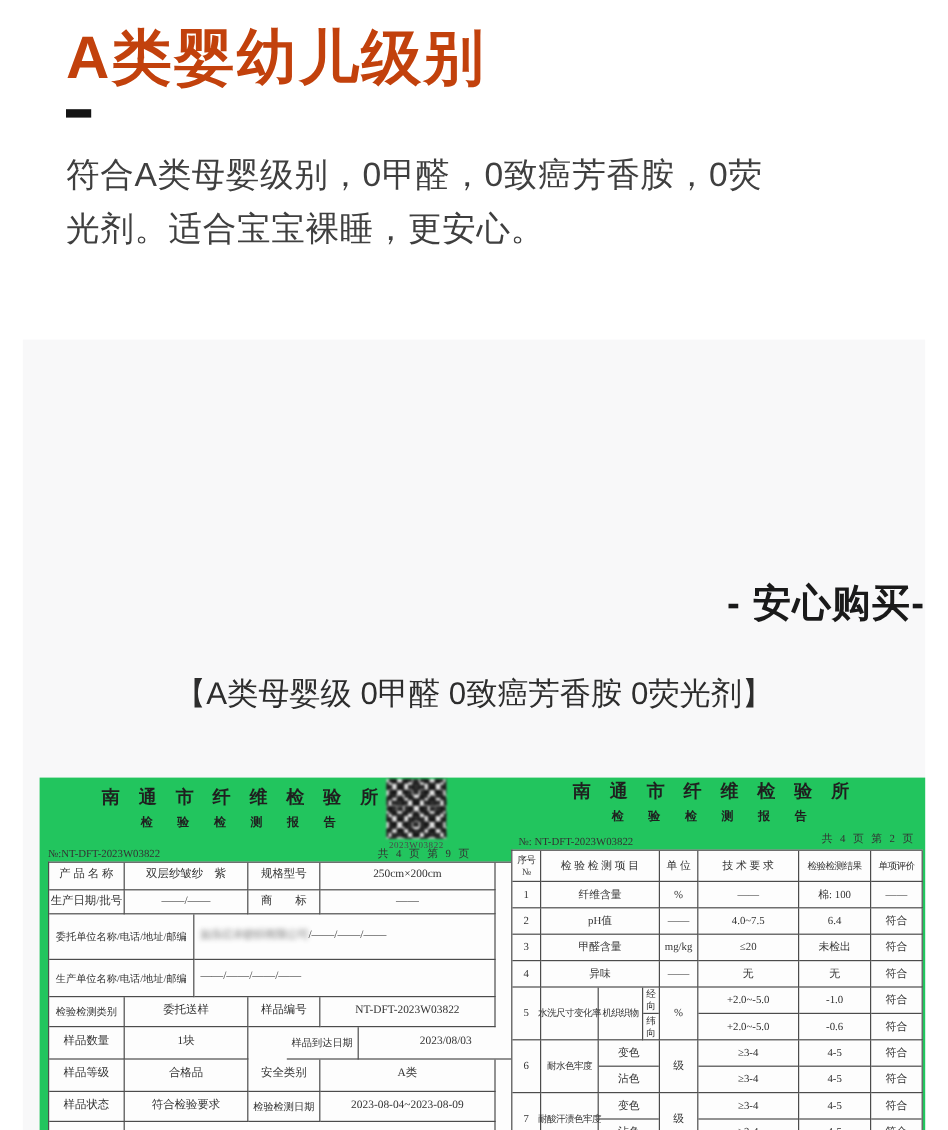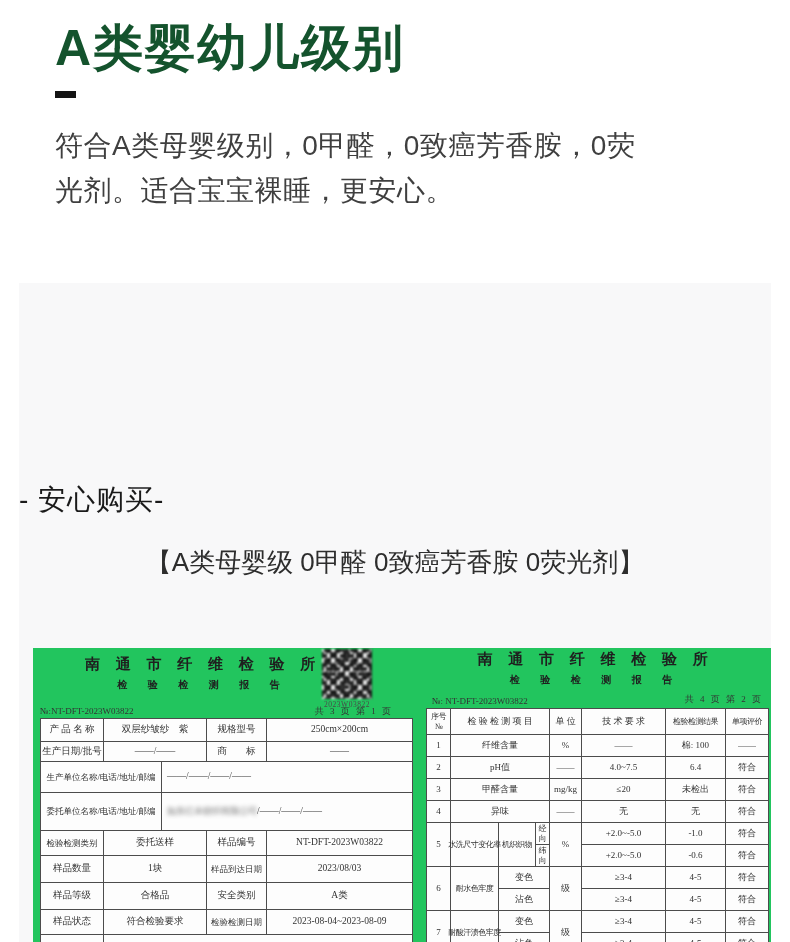--- a/index.html
+++ b/index.html
@@ -5,39 +5,39 @@
   html,body{margin:0;padding:0;}
   body{
     width:790px;height:942px;overflow:hidden;position:relative;
     background:#ffffff;
     font-family:"Liberation Sans","DejaVu Sans",sans-serif;
     color:#222;
   }
   
   .hero{position:absolute;left:55px;top:20px;}
   .hero h1{
-    margin:0;font-size:50px;font-weight:800;color:#14532d;
+    margin:0;font-size:50px;font-weight:800;color:#c2410c;
     letter-spacing:2px;line-height:1.15;
   }
   .hero .dash{width:21px;height:7px;background:#141414;margin-top:13px;}
   .hero p{
     margin:25px 0 0 0;width:592px;font-size:28px;line-height:1.62;
     color:#3f3f3f;letter-spacing:.5px;word-break:break-all;
   }
   
   .panel{
     position:absolute;left:19px;top:283px;width:752px;height:659px;
     background:#f8f8f9;
   }
   .buy-title{
-    position:absolute;top:198px;left:0;width:100%;text-align:left;
-    font-size:28px;font-weight:400;color:#1a1a1a;letter-spacing:1px;
+    position:absolute;top:198px;left:0;width:100%;text-align:right;
+    font-size:32px;font-weight:700;color:#1a1a1a;letter-spacing:1px;
   }
   .buy-sub{
-    position:absolute;top:262px;left:0;width:100%;text-align:center;
+    position:absolute;top:278px;left:0;width:100%;text-align:center;
     font-size:26px;font-weight:500;color:#2d2d2d;
   }
   
   .docs{
     position:absolute;left:14px;top:365px;width:738px;height:294px;
     background:#22c55e;overflow:hidden;
     font-family:"Liberation Serif","DejaVu Serif",serif;color:#2e2e2e;
   }
   .doc{position:absolute;top:0;height:100%;}
   .doc-left{left:0;width:387px;}
@@ -114,52 +114,52 @@
   <div class="buy-sub">【A类母婴级 0甲醛 0致癌芳香胺 0荧光剂】</div>
 
   <div class="docs">
 
     <div class="doc doc-left">
       <div class="org-title">南 通 市 纤 维 检 验 所</div>
       <div class="doc-type">检 验 检 测 报 告</div>
       <div class="qr"></div>
       <div class="qr-label">2023W03822</div>
       <div class="meta report-no">№:NT-DFT-2023W03822</div>
-      <div class="meta page-info">共 3 页 第 1 页</div>
+      <div class="meta page-info">共 4 页 第 9 页</div>
       <div class="rpt-table">
           <div class="t-row" style="height: 23px;">
             <div class="t-cell" style="width: 63px; height: 23px;">产 品 名 称</div>
             <div class="t-cell" style="width: 103px; height: 23px;">双层纱皱纱　紫</div>
             <div class="t-cell" style="width: 60px; height: 23px;">规格型号</div>
             <div class="t-cell" style="width: 146px; height: 23px;">250cm×200cm</div>
           </div>
           <div class="t-row" style="height: 20px;">
             <div class="t-cell" style="width: 63px; height: 20px;">生产日期/批号</div>
             <div class="t-cell" style="width: 103px; height: 20px;">——/——</div>
             <div class="t-cell" style="width: 60px; height: 20px;">商　　标</div>
             <div class="t-cell" style="width: 146px; height: 20px;">——</div>
           </div>
+          <div class="t-row" style="height: 38px;">
+            <div class="t-cell lbl" style="width: 121px; height: 38px;">委托单位名称/电话/地址/邮编</div>
+            <div class="t-cell left" style="width: 251px; height: 38px;"><span class="redacted">如东亿丰纺织有限公司</span>/——/——/——</div>
+          </div>
           <div class="t-row" style="height: 31px;">
             <div class="t-cell lbl" style="width: 121px; height: 31px;">生产单位名称/电话/地址/邮编</div>
             <div class="t-cell left" style="width: 251px; height: 31px;">——/——/——/——</div>
-          </div>
-          <div class="t-row" style="height: 38px;">
-            <div class="t-cell lbl" style="width: 121px; height: 38px;">委托单位名称/电话/地址/邮编</div>
-            <div class="t-cell left" style="width: 251px; height: 38px;"><span class="redacted">如东亿丰纺织有限公司</span>/——/——/——</div>
           </div>
           <div class="t-row" style="height: 25px;">
             <div class="t-cell lbl" style="width: 63px; height: 25px;">检验检测类别</div>
             <div class="t-cell" style="width: 103px; height: 25px;">委托送样</div>
             <div class="t-cell" style="width: 60px; height: 25px;">样品编号</div>
             <div class="t-cell" style="width: 146px; height: 25px;">NT-DFT-2023W03822</div>
           </div>
           <div class="t-row" style="height: 27px;">
             <div class="t-cell" style="width: 63px; height: 27px;">样品数量</div>
             <div class="t-cell" style="width: 103px; height: 27px;">1块</div>
-            <div class="t-cell lbl" style="width: 60px; height: 27px;">样品到达日期</div>
+            <div class="t-cell lbl" style="width: 60px; height: 27px; margin-left: 32px;">样品到达日期</div>
             <div class="t-cell" style="width: 146px; height: 27px;">2023/08/03</div>
           </div>
           <div class="t-row" style="height: 27px; align-items: center;">
             <div class="t-cell" style="width: 63px; height: 27px;">样品等级</div>
             <div class="t-cell" style="width: 103px; height: 27px;">合格品</div>
             <div class="t-cell" style="width: 60px; height: 27px;">安全类别</div>
             <div class="t-cell" style="width: 146px; height: 27px;">A类</div>
           </div>
           <div class="t-row" style="height: 25px;">
             <div class="t-cell" style="width: 63px; height: 25px;">样品状态</div>

